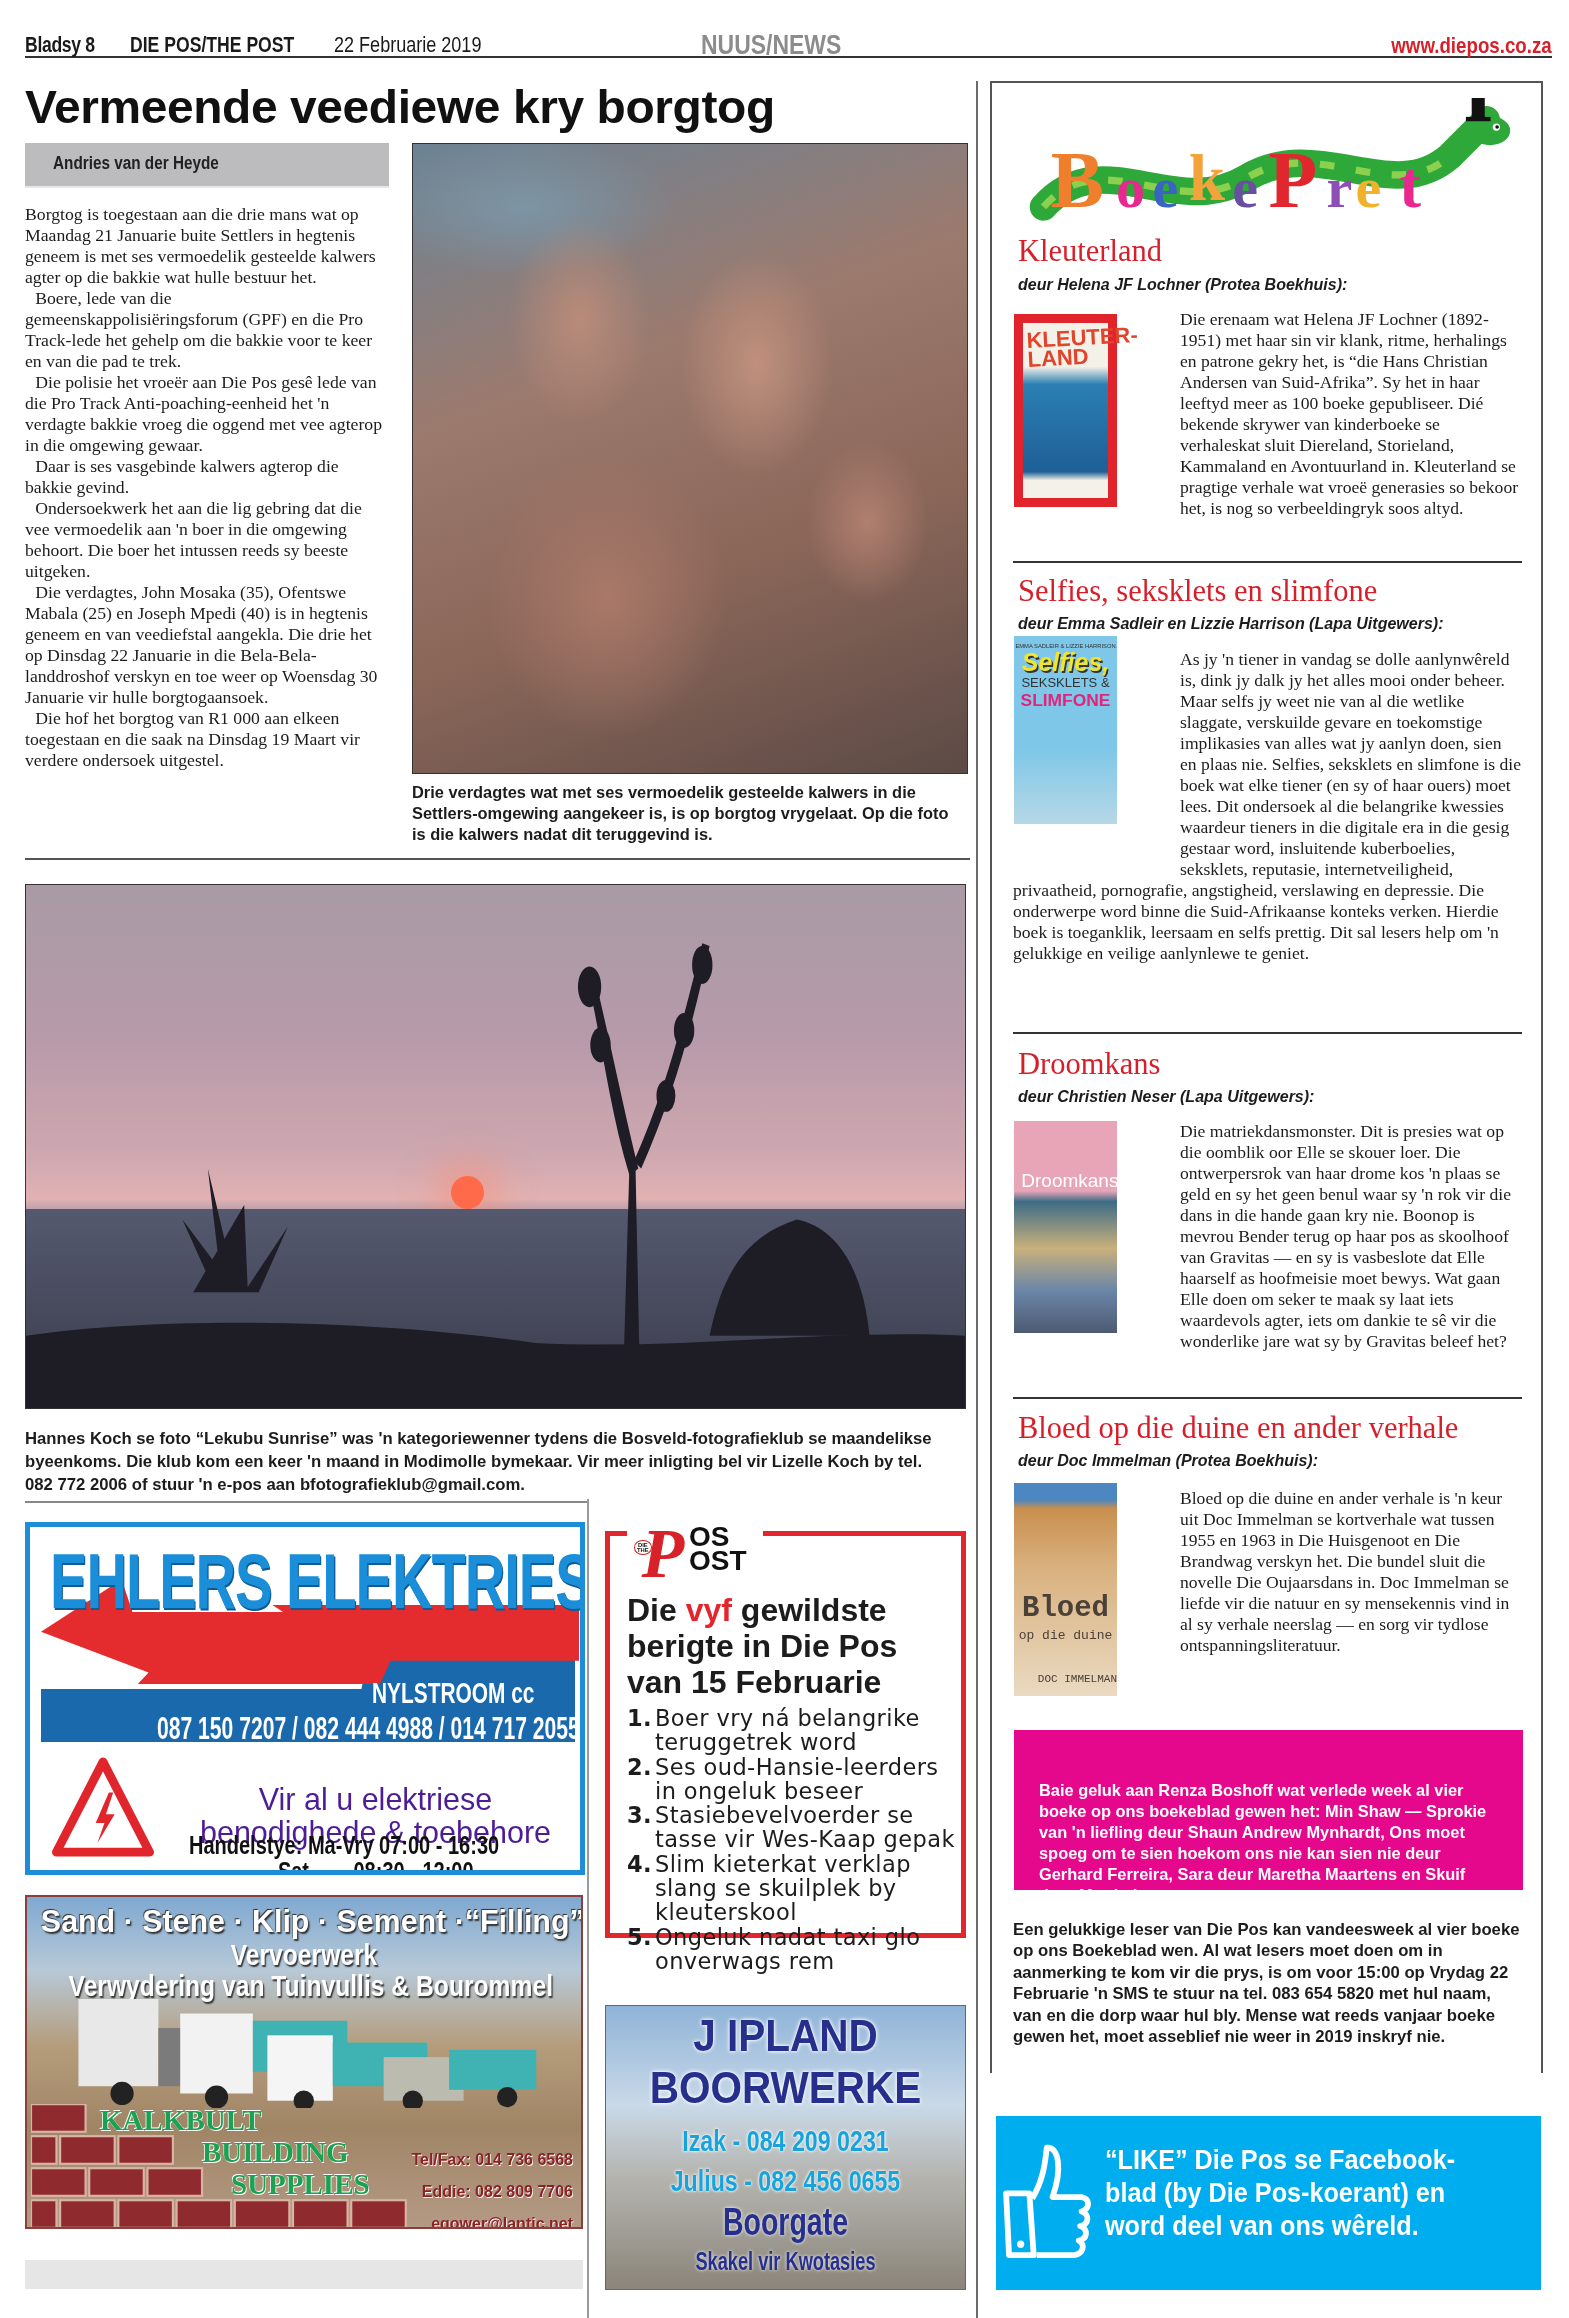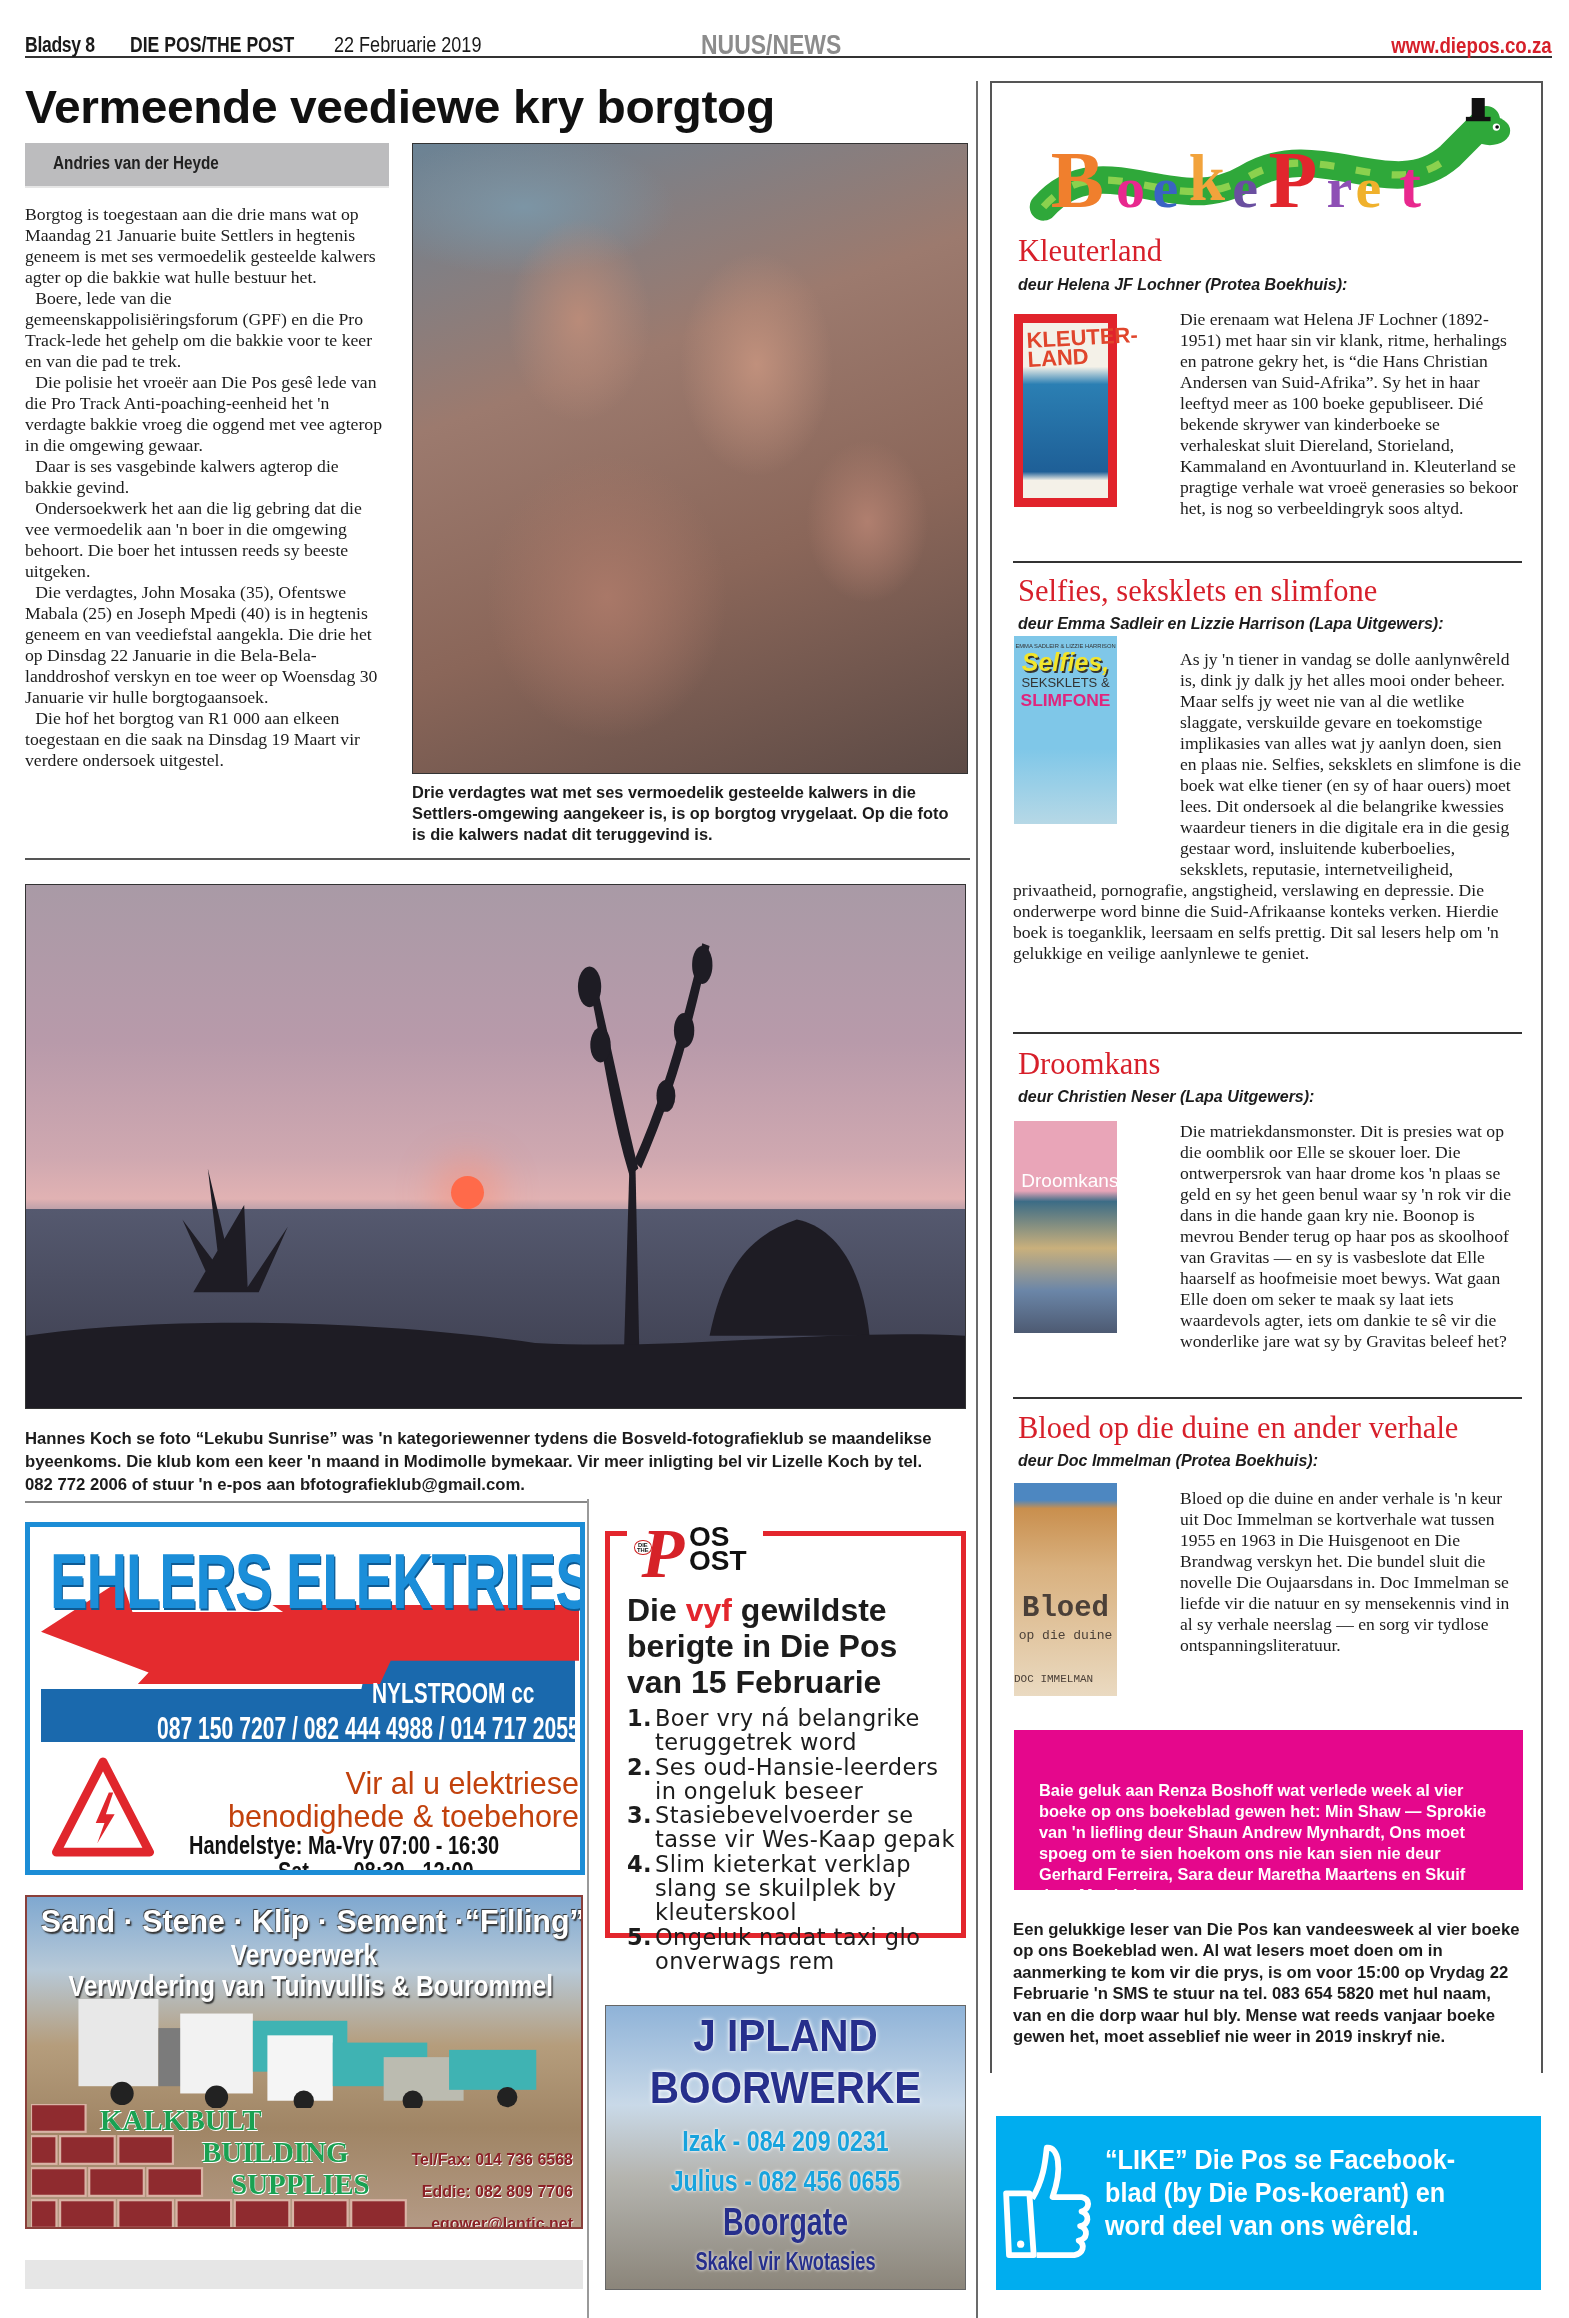--- a/index.html
+++ b/index.html
@@ -48,21 +48,21 @@
   
   .ad-ehlers { left: 25px; top: 1522px; width: 560px; height: 353px; border: 5.1px solid #1c8dd6; background: #fff; overflow: hidden; }
   .eh-title { left: 20.4px; top: 10.2px; font: bold 77px "Liberation Sans", sans-serif; color: #1b8ed9; transform: scaleX(.73); transform-origin: left; letter-spacing: -1.5px; text-shadow: 1.5px 1.5px 0 #0d5a94; white-space: nowrap; }
   .eh-band { left: 11px; top: 113px; width: 534px; height: 102px; background: #1a69ad; clip-path: polygon(0 48%, 60% 48%, 62% 0, 100% 0, 100% 100%, 0 100%); }
   .eh-arrow { left: 11px; top: 41px; width: 538px; height: 116px; background: #e42b2e; clip-path: polygon(0 55%, 15% 10%, 17% 38%, 45% 38%, 43% 32%, 100% 32%, 100% 80%, 65% 80%, 63% 100%, 18% 100%, 20% 90%); }
   .eh-nyl { left: 342px; top: 150px; font: bold 29px "Liberation Sans", sans-serif; color: #fff; transform: scaleX(.72); transform-origin: left; white-space: nowrap; }
   .eh-phones { left: 127px; top: 183px; font: bold 32px "Liberation Sans", sans-serif; color: #fff; transform: scaleX(.66); transform-origin: left; white-space: nowrap; }
   .eh-addr { left: 20.4px; top: 218px; font: bold 19px "Liberation Sans", sans-serif; color: #fff; white-space: nowrap; }
   .eh-email { left: 309px; top: 220px; font: 17.4px "Liberation Sans", sans-serif; color: #fff; white-space: nowrap; }
   .eh-warn { left: 22px; top: 229px; width: 102px; height: 102px; }
-  .eh-slogan { left: 142px; top: 240px; width: 407px; text-align: right; font: 30.5px "Liberation Sans", sans-serif; color: #c2410c; line-height: 33px; }
+  .eh-slogan { left: 142px; top: 256px; width: 407px; text-align: center; font: 30.5px "Liberation Sans", sans-serif; color: #4c1d95; line-height: 33px; }
   .eh-hours { left: 159px; top: 305px; font: bold 25px "Liberation Sans", sans-serif; color: #111; line-height: 26px; transform: scaleX(.8); transform-origin: left; white-space: pre; }
 
   
   .top5 { left: 605px; top: 1531px; width: 361px; height: 407px; border: 5.1px solid #e3262d; border-top: none; }
   .top5-topline { left: 763px; top: 1531px; width: 203px; height: 5.1px; background: #e3262d; }
   .top5-topline2 { left: 605px; top: 1531px; width: 22px; height: 5.1px; background: #e3262d; }
   .pos-logo { left: 624px; top: 1521px; width: 145px; height: 58px; }
   .pos-logo .p { position: absolute; left: 17.4px; top: -7.3px; font: italic bold 70px "Liberation Serif", serif; color: #d62228; }
   .pos-logo .os { position: absolute; left: 65px; top: 4.4px; font: bold 28px "Liberation Sans", sans-serif; color: #111; line-height: 24px; }
   .pos-logo .diethe { position: absolute; left: 10.2px; top: 19px; font: bold 5.8px "Liberation Sans", sans-serif; color: #111; width: 17.4px; height: 14.5px; border-radius: 50%; border: 1.5px solid #c22; text-align: center; line-height: 5.8px; padding-top: 1.5px; background:#fff; }
@@ -108,21 +108,21 @@
   .cover-selfies { top: 636px; height: 188px; background: linear-gradient(180deg, #7fc7e8 0%, #7fc7e8 60%, #b6d8e6 100%); position: absolute; text-align: center; padding-top: 7.3px; }
   .cover-selfies .a { font: 5.8px "Liberation Sans", sans-serif; color: #333; }
   .cover-selfies .s1 { font: italic bold 25px "Liberation Sans", sans-serif; color: #f3e52a; text-shadow: 1.5px 1.5px 0 #333; line-height: 26px; }
   .cover-selfies .s2 { font: 13px "Liberation Sans", sans-serif; color: #333; }
   .cover-selfies .s3 { font: bold 17.4px "Liberation Sans", sans-serif; color: #e0257c; text-align: center; }
   .cover-droom { top: 1121px; height: 212px; background: linear-gradient(180deg, #e9a5b8 0%, #e9a5b8 33%, #3c6c86 38%, #c9b07c 60%, #6b86a8 80%, #4d5a72 100%); }
   .cover-droom .t { position: absolute; left: 7.3px; top: 49px; font: 19px "Liberation Sans", sans-serif; color: #fff; }
   .cover-bloed { top: 1483px; height: 213px; background: linear-gradient(180deg, #4d87c1 0%, #4d87c1 8%, #c98f4e 12%, #d9b17f 40%, #eadac1 100%); }
   .cover-bloed .t { position: absolute; left: 0; width: 100%; text-align: center; top: 113px; font: bold 29px "Liberation Mono", monospace; color: #4b4038; line-height: 26px; }
   .cover-bloed .t2 { position: absolute; left: 0; width: 100%; text-align: center; top: 145px; font: 13px "Liberation Mono", monospace; color: #4b4038; }
-  .cover-bloed .t3 { position: absolute; left: 0; width: 100%; text-align: left; top: 190px; font: 11px "Liberation Mono", monospace; color: #4b4038; }
+  .cover-bloed .t3 { position: absolute; left: 0; width: 100%; text-align: right; top: 190px; font: 11px "Liberation Mono", monospace; color: #4b4038; }
 
   .winner-box { left: 1014px; top: 1730px; width: 509px; height: 160px; background: #e5078c; }
   .winner-box p { position: absolute; left: 25px; top: 16px; width: 465px; font: bold 16.4px "Liberation Sans", sans-serif; line-height: 21px; color: #ffffff; margin-top: 34px; }
   .contest { left: 1013px; top: 1919px; width: 509px; font: bold 16.7px "Liberation Sans", sans-serif; line-height: 21.4px; color: #1c1c1c; }
 
   .fb-box { left: 996px; top: 2116px; width: 545px; height: 174px; background: #00adef; }
   .fb-icon { left: 1000px; top: 2139px; width: 95px; height: 127px; }
   .fb-text { left: 1105px; top: 2143px; width: 429px; font: bold 28px "Liberation Sans", sans-serif; color: #fff; line-height: 33px; transform: scaleX(.9); transform-origin: left; }
 </style>
 </head>

